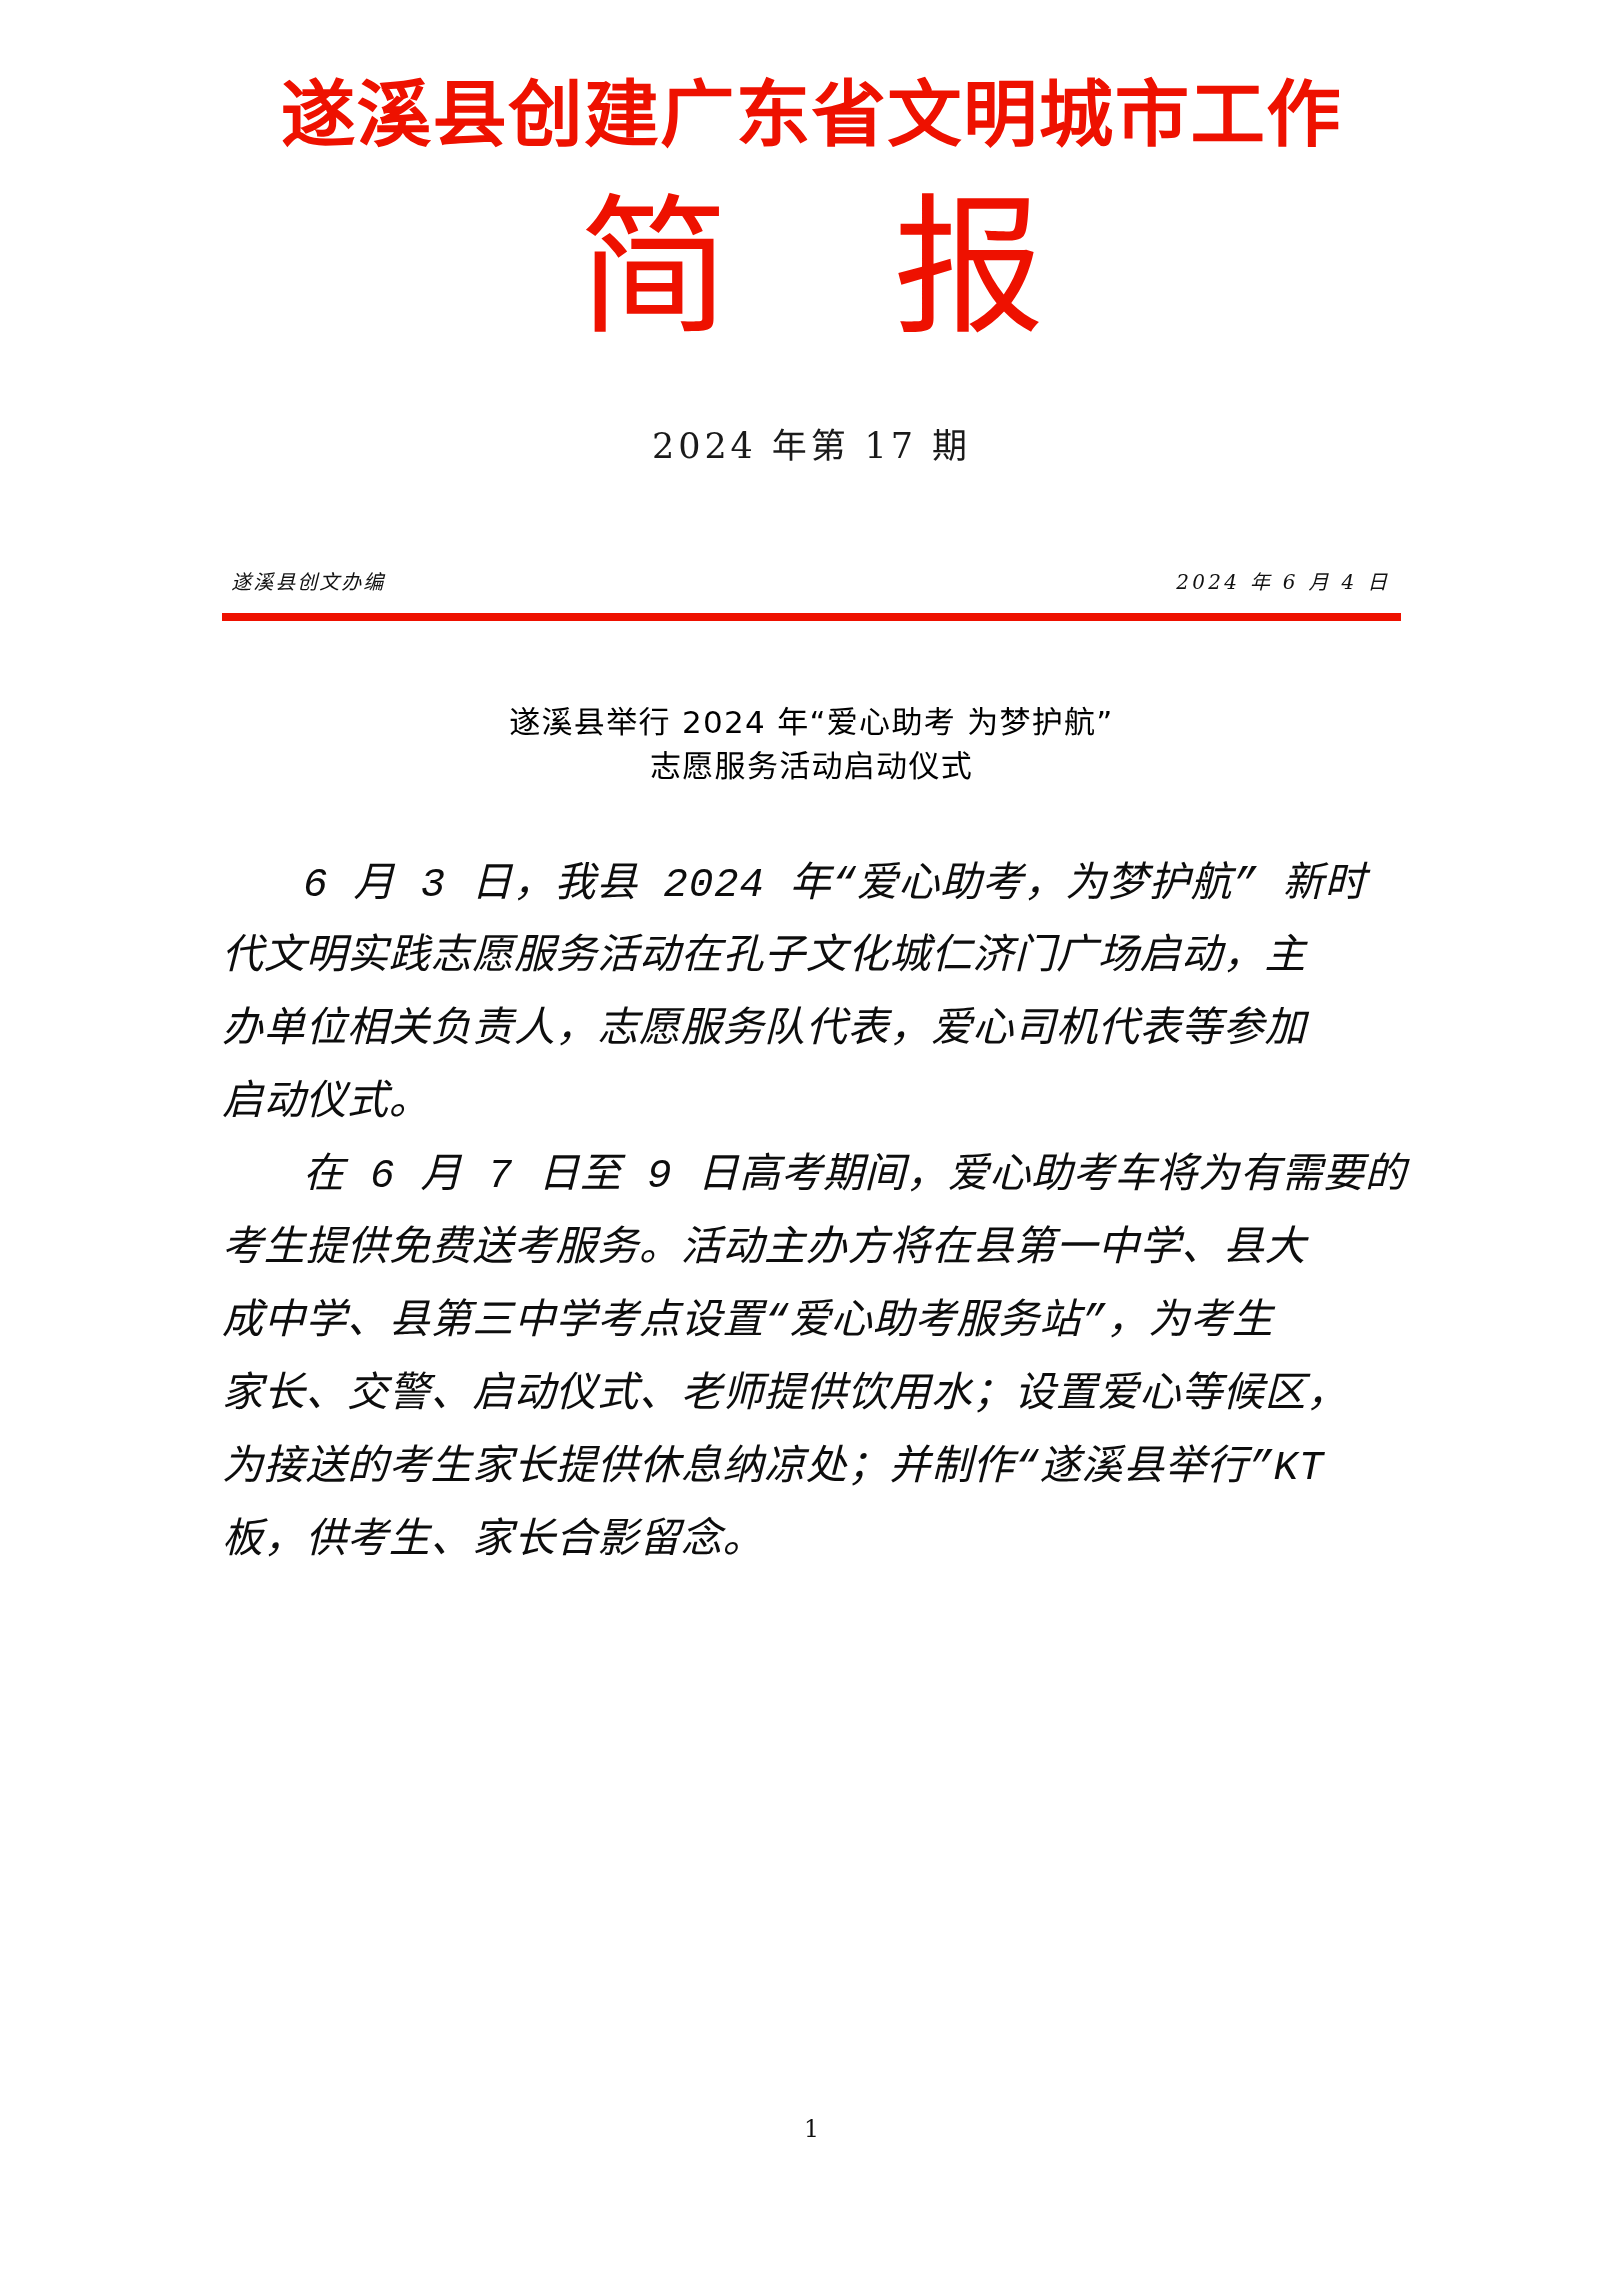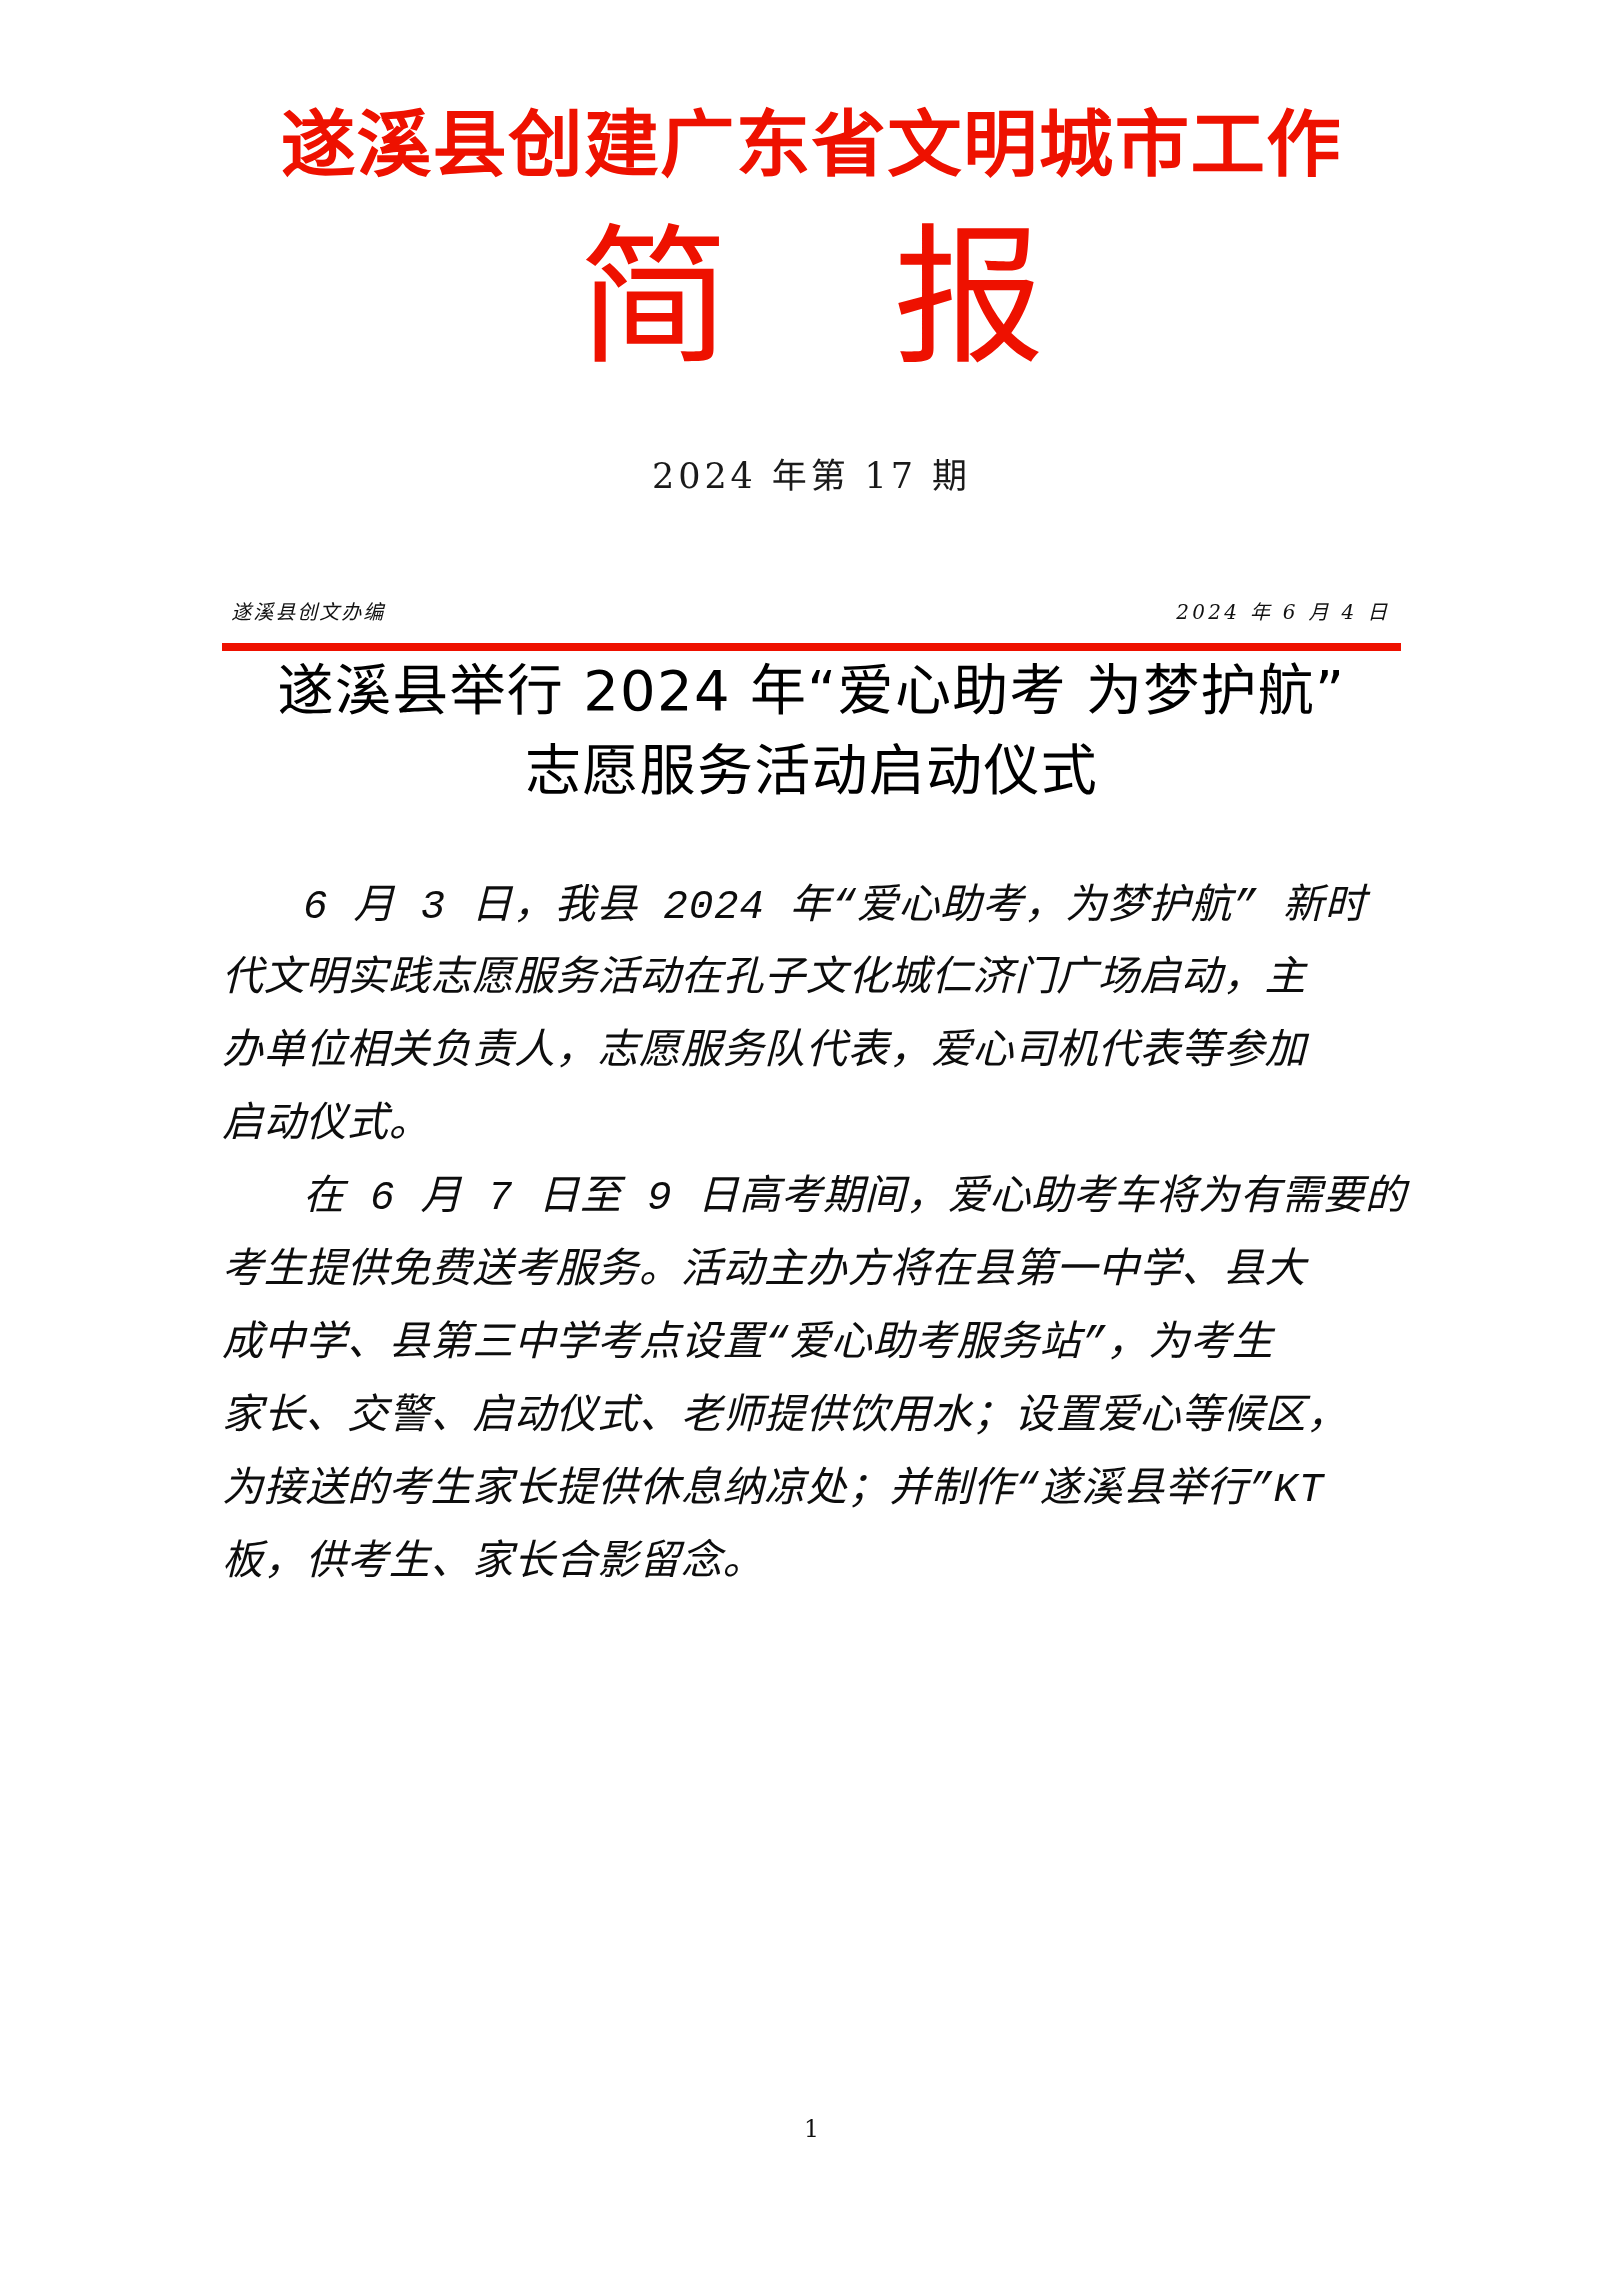--- a/index.html
+++ b/index.html
@@ -21,21 +21,21 @@
     inset: 0;
     width: 1623px;
     height: 2295px;
     background: #ffffff;
     box-sizing: border-box;
     padding: 0 222px;
   }
 
   
   .masthead {
-    padding-top: 102px;
+    padding-top: 72px;
     text-align: center;
   }
 
   .masthead-title {
     font-family: "DejaVu Sans", "Liberation Sans", sans-serif;
     font-weight: 700;
     color: #ee1100;
     font-size: 73px;
     line-height: 1.18;
     letter-spacing: 1.3px;
@@ -87,23 +87,24 @@
 
   .red-rule {
     margin-top: 18.3px;
     height: 8.5px;
     background: #ee1100;
     width: 100%;
   }
 
   
   .headline {
+    margin-top: 79px;
     text-align: center;
     font-family: "DejaVu Sans", "Liberation Sans", sans-serif;
-    font-size: 56px;
+    font-size: 31px;
     line-height: 1.42;
     color: #000000;
     letter-spacing: 1.3px;
     font-weight: 400;
   }
   .headline .hl-line { display: block; white-space: nowrap; }
 
   
   .body-text {
     margin-top: 60px;

